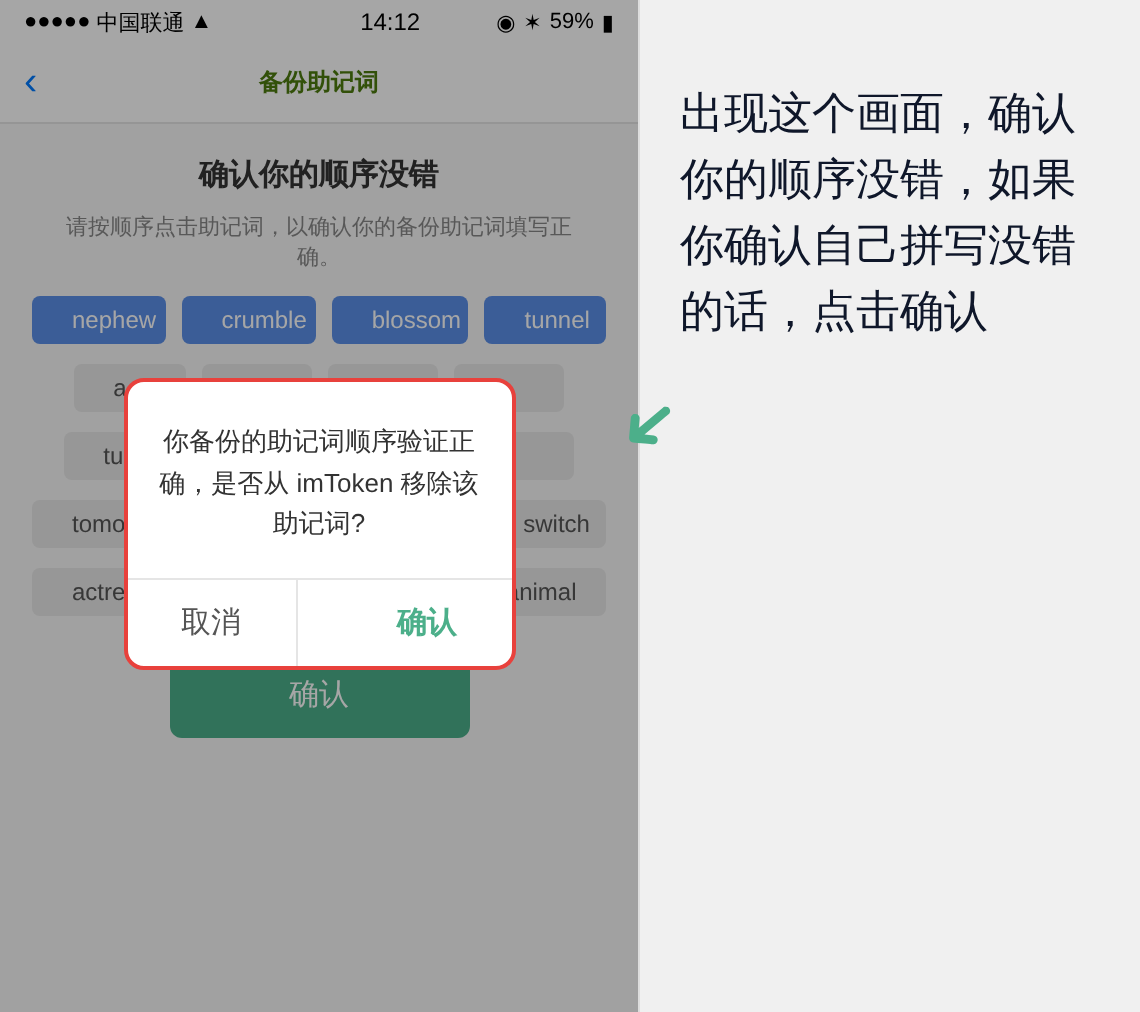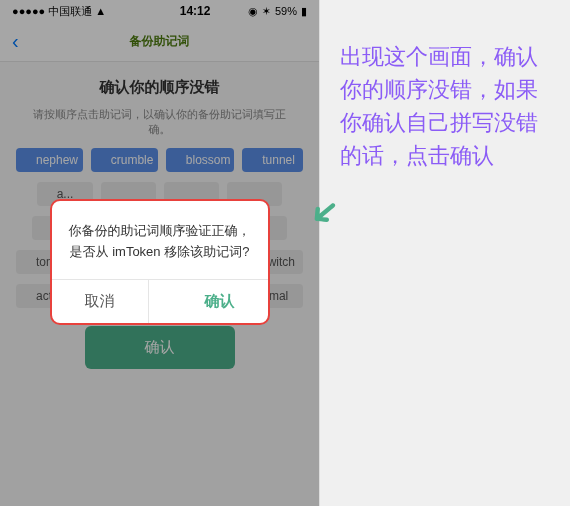--- a/index.html
+++ b/index.html
@@ -29,21 +29,21 @@
       background: #fff;
       display: flex;
       justify-content: space-between;
       align-items: center;
       padding: 4px 12px;
       font-size: 11px;
       color: #000;
       height: 22px;
     }
     .status-left { display: flex; align-items: center; gap: 3px; }
-    .status-center { font-weight: 700; font-size: 12px; margin-left: 36px; }
+    .status-center { font-weight: 400; font-size: 12px; margin-left: 36px; }
     .status-right { display: flex; align-items: center; gap: 4px; font-size: 11px; }
 
     
     .nav-bar {
       background: #fff;
       border-bottom: 1px solid #e5e5e5;
       display: flex;
       align-items: center;
       justify-content: center;
       padding: 8px 16px;
@@ -131,21 +131,21 @@
       background: rgba(0,0,0,0.35);
       display: flex;
       align-items: center;
       justify-content: center;
     }
 
     .dialog-box {
       background: #fff;
       border-radius: 10px;
       border: 2px solid #e8413c;
-      width: 220px;
+      width: 196px;
       overflow: hidden;
       margin-top: 18px;
     }
 
     .dialog-body {
       padding: 20px 16px 16px;
       text-align: center;
     }
 
     .dialog-text {
@@ -192,21 +192,21 @@
       height: 506px;
       display: flex;
       flex-direction: column;
       justify-content: flex-start;
       align-items: flex-start;
       padding: 40px 16px 16px 20px;
     }
 
     .annotation-text {
       font-size: 22px;
-      color: #8b5cf6;
+      color: #0f172a;
       line-height: 1.5;
       font-weight: 500;
     }
   </style>
 </head>
 <body>
 
 <div class="phone-frame">
 
   <div class="status-bar">

